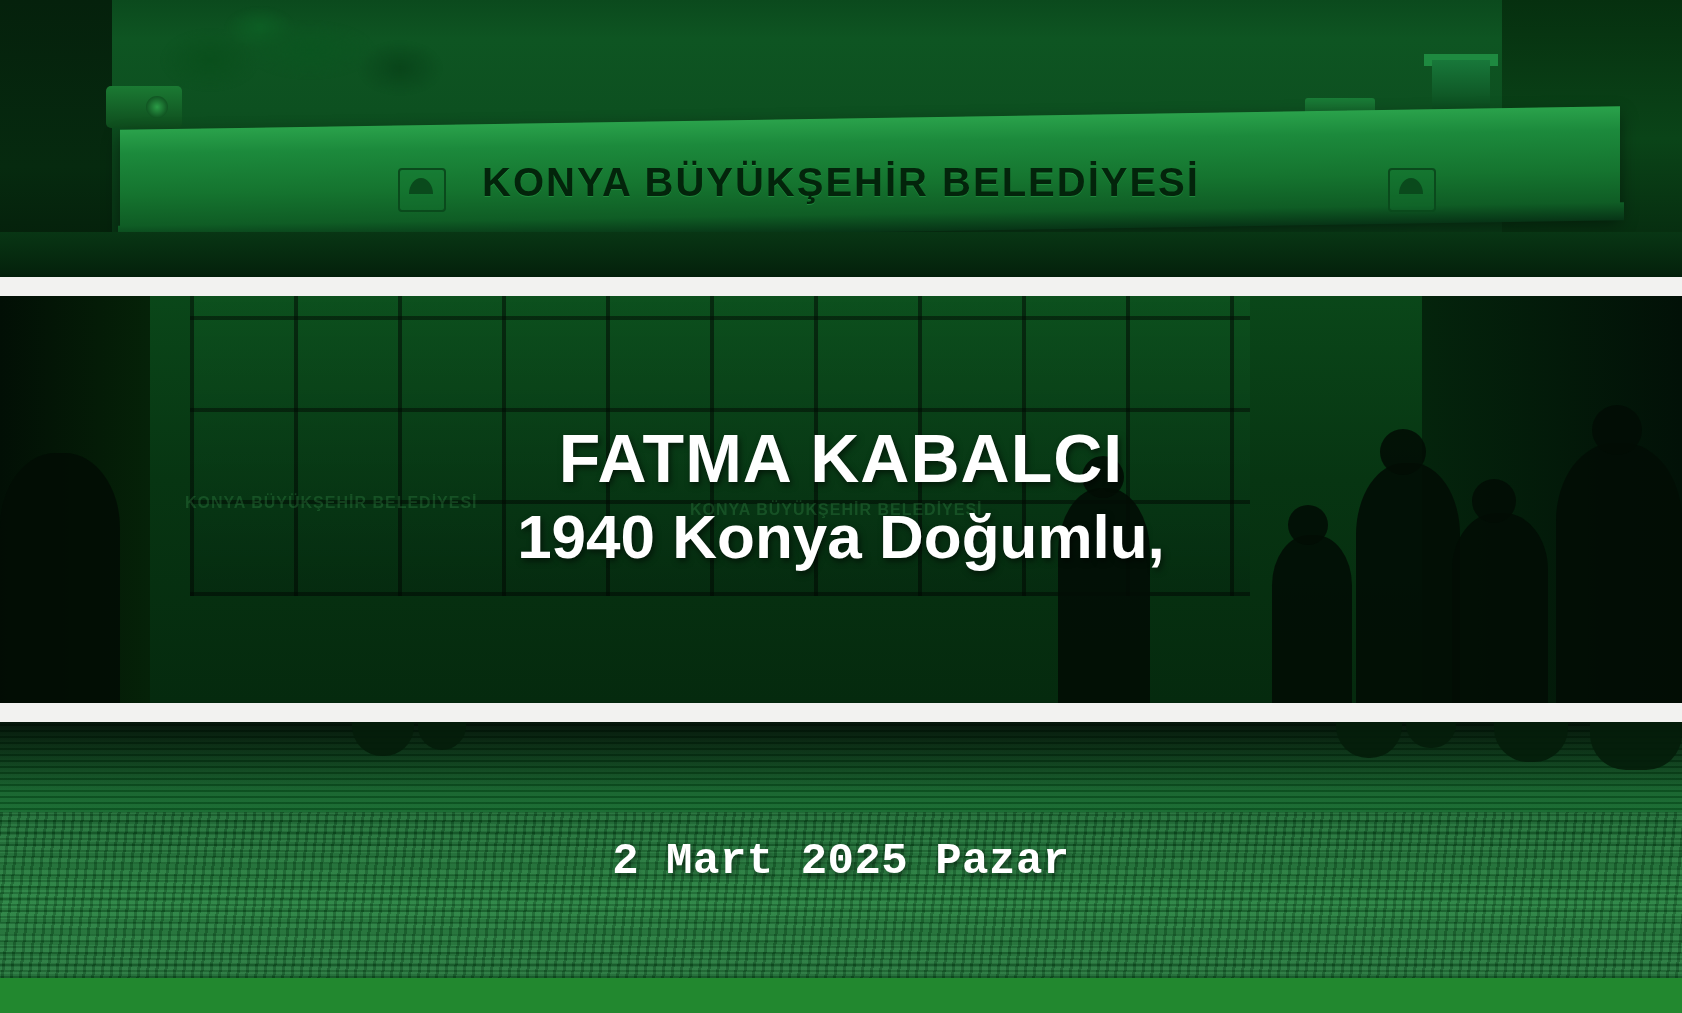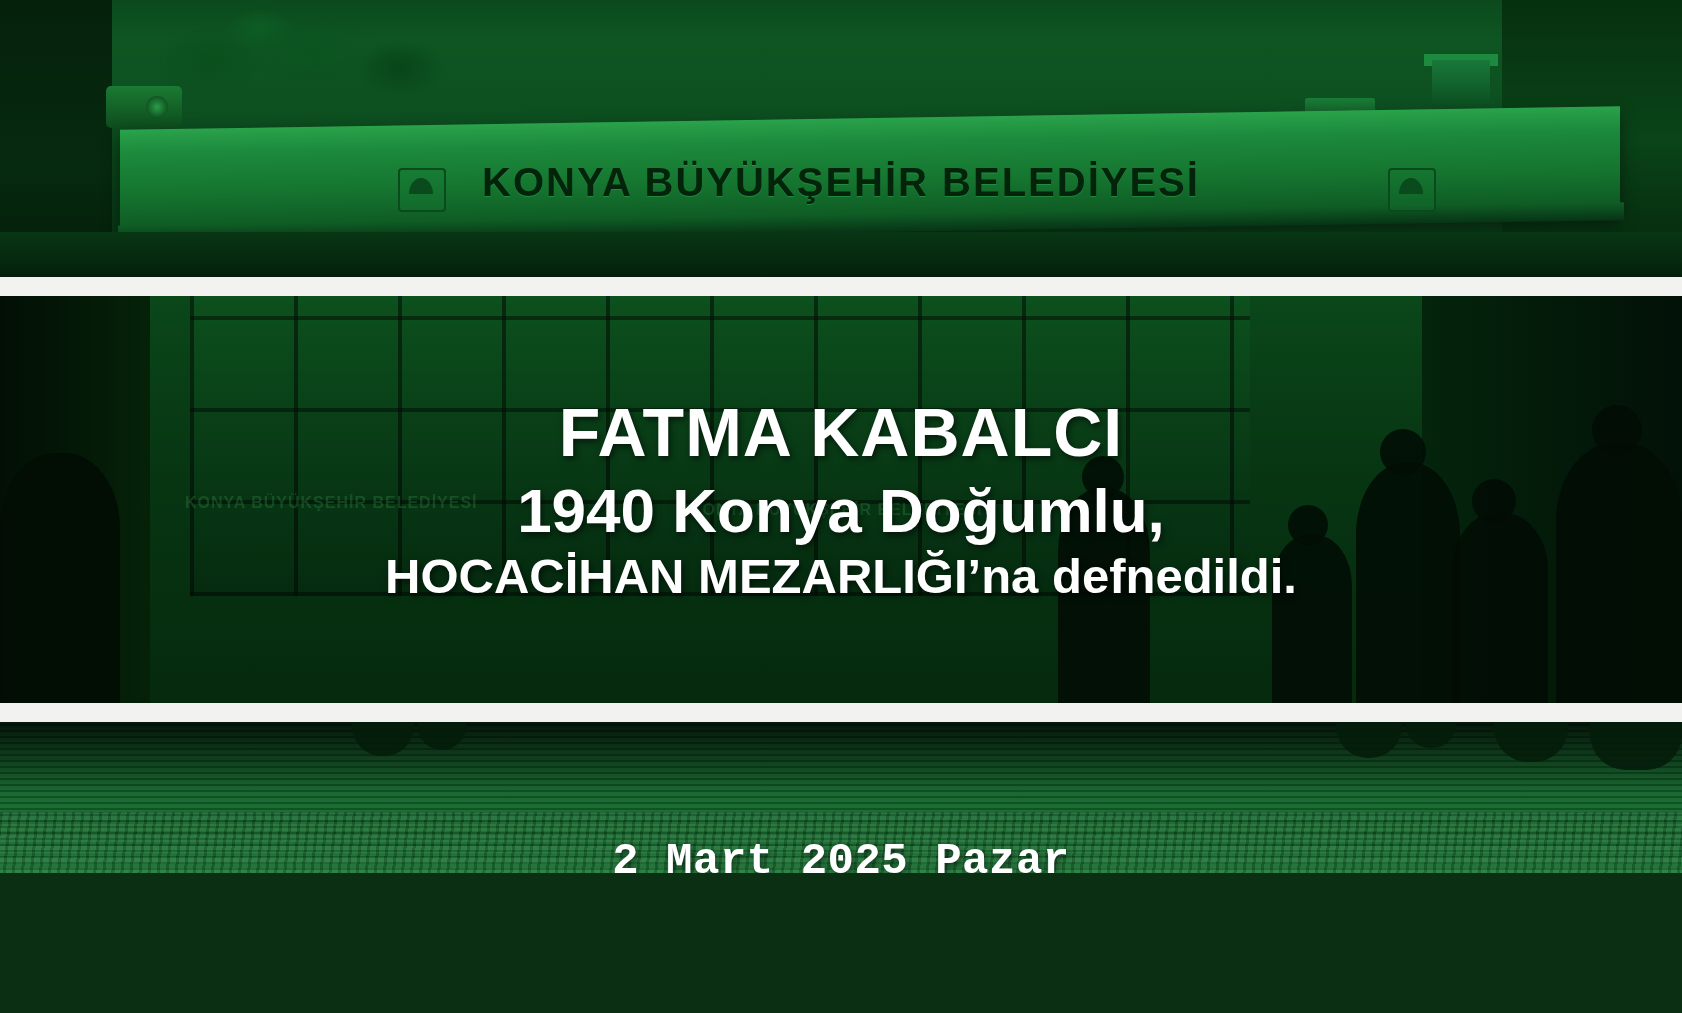--- a/index.html
+++ b/index.html
@@ -6,21 +6,21 @@
     margin: 0;
     padding: 0;
     background: #0a2f12;
   }
   body {
     font-family: "Liberation Sans", sans-serif;
   }
   .poster {
     position: relative;
     width: 1682px;
-    height: 873px;
+    height: 1013px;
     overflow: hidden;
     background: #0c3a15;
   }
 
   
   .band-top {
     position: absolute;
     left: 0; top: 0;
     width: 1682px; height: 278px;
     overflow: hidden;
@@ -298,21 +298,20 @@
     <div class="silh head" style="left:1380px; bottom:228px; width:46px; height:46px;"></div>
     <div class="silh" style="left:1452px; width:96px;  height:190px;"></div>
     <div class="silh head" style="left:1472px; bottom:180px; width:44px; height:44px;"></div>
     <div class="silh" style="left:1556px; width:126px; height:260px;"></div>
     <div class="silh head" style="left:1592px; bottom:248px; width:50px; height:50px;"></div>
   </div>
 
   <div class="headline">
     <div class="hl-line hl-name">FATMA KABALCI</div>
     <div class="hl-line hl-birth">1940 Konya Doğumlu,</div>
-    <div class="hl-line hl-burial">HOCACİHAN MEZARLIĞI’na defnedildi.</div>
   </div>
 
   <div class="divider divider-2"></div>
 
   <div class="band-bottom">
     <div class="bottom-shadow"></div>
     <div class="shoe" style="left:352px;  width:62px; height:34px; border-radius:0 0 30px 30px;"></div>
     <div class="shoe" style="left:418px;  width:48px; height:28px; border-radius:0 0 24px 24px;"></div>
     <div class="shoe" style="left:1336px; width:66px; height:36px; border-radius:0 0 32px 32px;"></div>
     <div class="shoe" style="left:1406px; width:50px; height:26px; border-radius:0 0 24px 24px;"></div>

